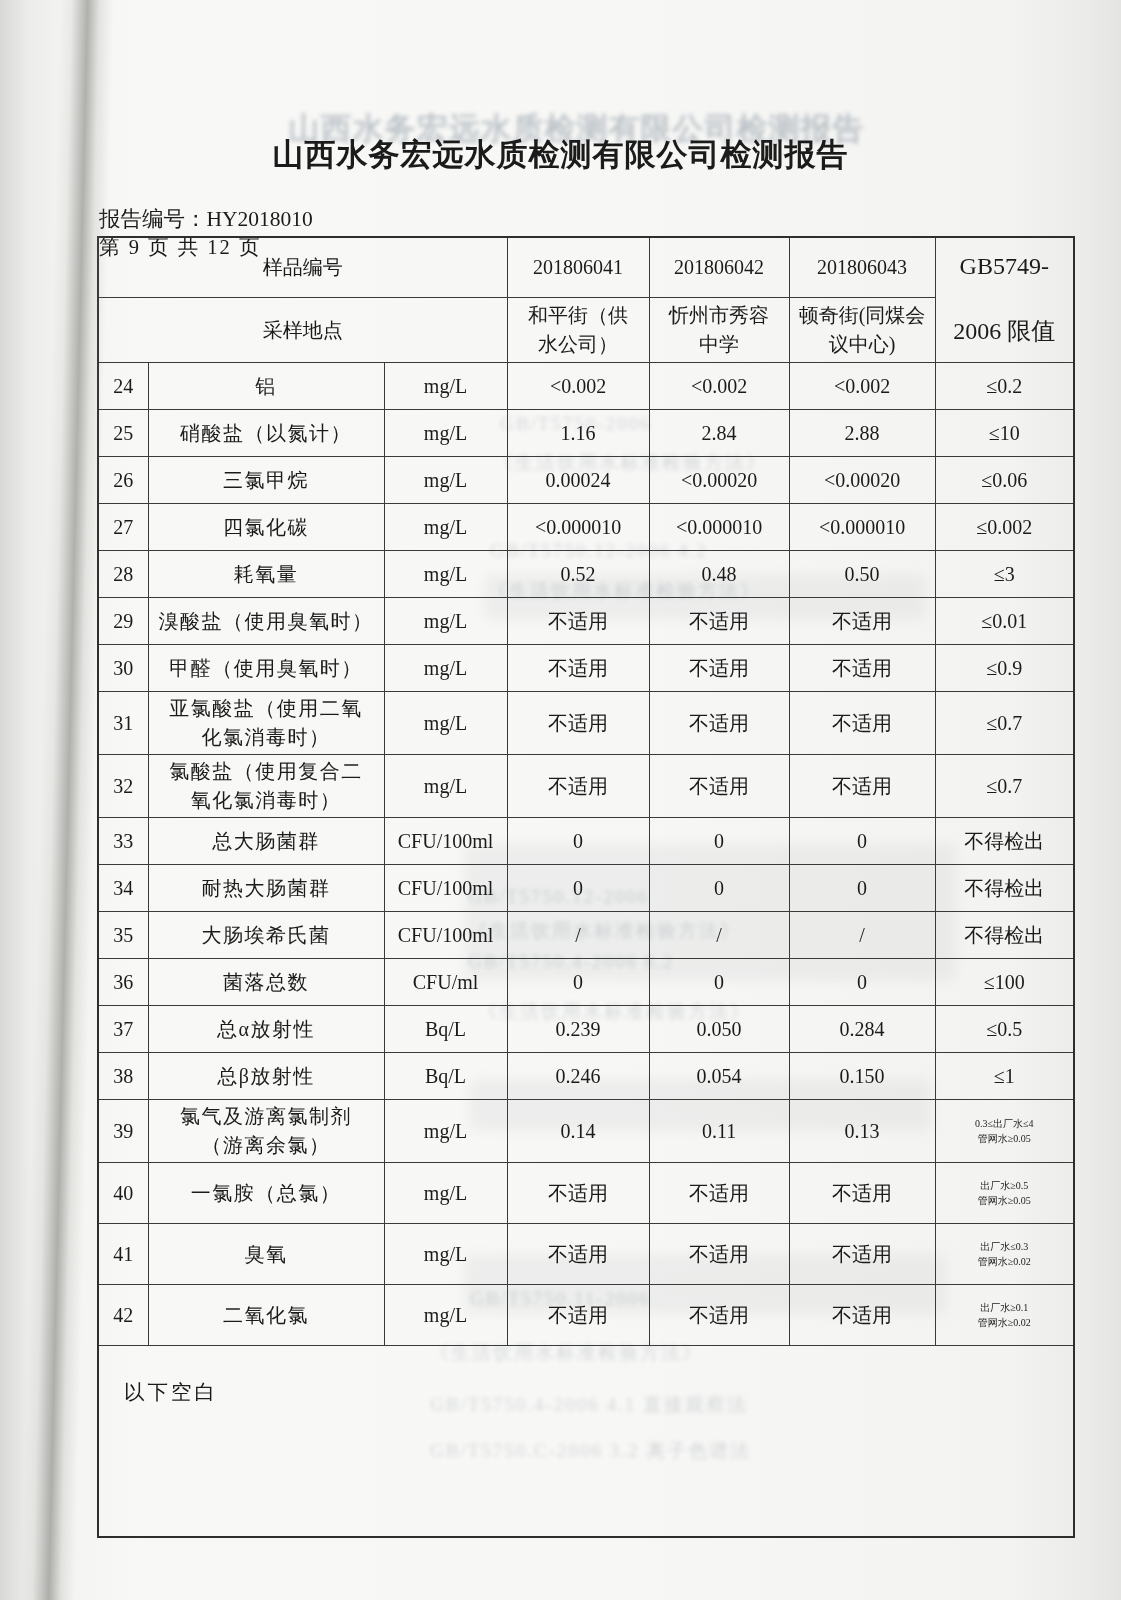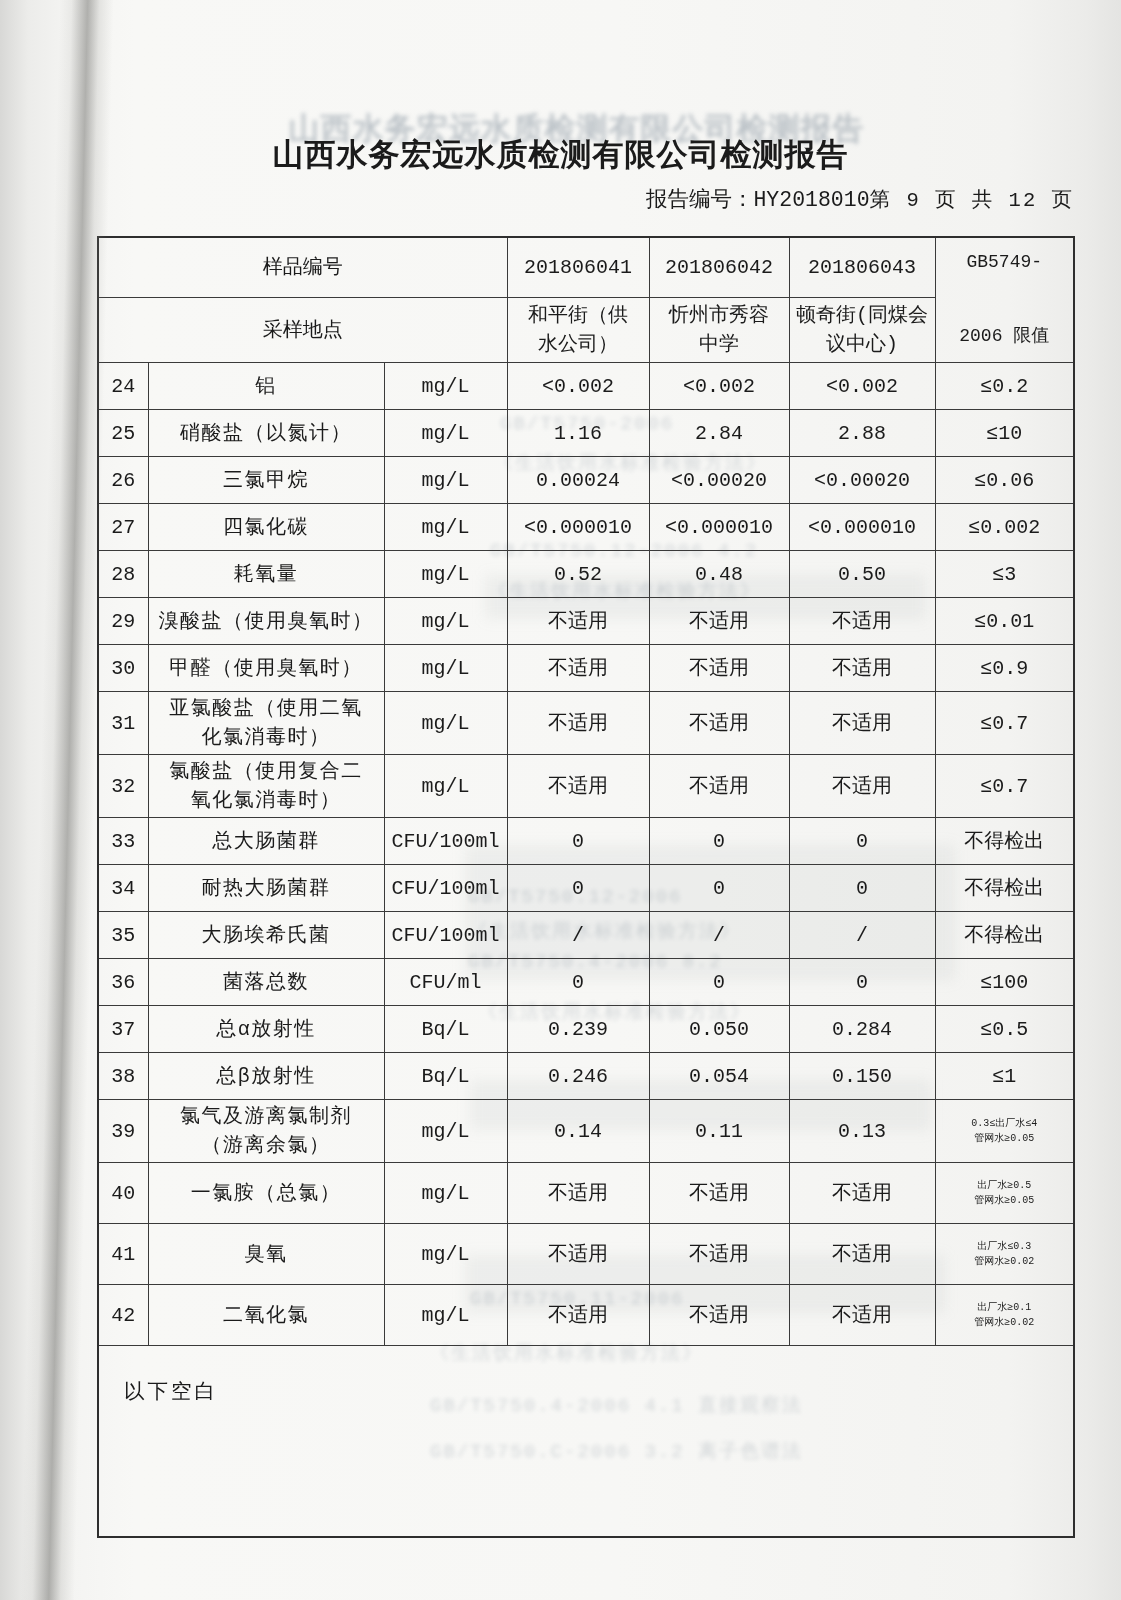--- a/index.html
+++ b/index.html
@@ -1,64 +1,65 @@
 <!DOCTYPE html>
 <html><head>
 <meta charset="utf-8">
 <style>
   html,body{margin:0;padding:0;background:#e7e7e5;}
   .sheet{
     position:relative;
     width:1121px;height:1600px;
     overflow:hidden;
-    font-family:Liberation Mono, monospace;
+    font-family:Liberation Serif, serif;
     color:#1b1b1b;
     background:linear-gradient(90deg,#d8d8d6 0%,#ececea 2.5%,#f4f4f2 6%,#f8f8f6 12%,#f7f7f5 55%,#f3f3f1 90%,#ebebe9 97%,#e4e4e2 100%);
   }
   .fold-shadow{
     position:absolute;left:40px;top:-40px;width:54px;height:1690px;
     background:linear-gradient(90deg,rgba(255,255,255,0) 0%,rgba(130,130,125,0.10) 22%,rgba(92,92,88,0.45) 52%,rgba(150,150,145,0.20) 74%,rgba(255,255,255,0) 100%);
     transform:rotate(1.4deg);
     pointer-events:none;
   }
   .ghost-title{
     position:absolute;top:108px;left:0;width:100%;
     text-align:center;font-size:31px;font-weight:bold;letter-spacing:1px;
     color:#8d99a4;opacity:.55;filter:blur(2.3px);
     transform:translateX(16px);
   }
   .page-title{
     position:absolute;top:134px;left:0;width:100%;
     text-align:center;font-size:31px;font-weight:bold;letter-spacing:1px;
   }
   .meta-row{
-    position:absolute;top:184px;left:99px;width:975px;
+    position:absolute;top:204px;left:99px;width:975px;
     display:flex;justify-content:flex-end;align-items:baseline;
     font-size:21.5px;
+    flex-direction:column;
   }
   .meta-row .page-indicator{font-size:20.5px;letter-spacing:2px;}
   .tbl-wrap{position:absolute;top:236px;left:97px;width:976px;}
   table.results{
     border-collapse:collapse;table-layout:fixed;width:976px;
     border:2.4px solid #2e2e2e;
   }
   table.results th,table.results td{
     border:1.6px solid #3a3a3a;
     text-align:center;vertical-align:middle;
     font-weight:normal;font-size:20px;
     padding:2px 4px;line-height:1.45;
     background:transparent;
   }
   thead tr.hr1 th{height:54px;}
   thead tr.hr2 th{height:58px;}
   th.loc{font-size:19px;line-height:1.5;white-space:pre-line;}
   th.limit-head{padding:0;}
   .limit-head-inner{
     display:flex;flex-direction:column;justify-content:space-between;
-    height:100px;padding:9px 0 11px 0;font-size:18px;
+    height:100px;padding:9px 0 11px 0;font-size:24px;
   }
   tbody tr{height:47px;}
   tbody tr.tall{height:61px;}
   td.col-idx{font-size:20px;}
   td.col-name{text-align:left;padding-left:14px;white-space:pre-line;letter-spacing:1.5px;}
   td.col-unit{font-size:19.5px;}
   td.col-limit{white-space:pre-line;}
   td.col-limit.lim-small{font-size:10px;line-height:1.5;padding:2px 13px;}
   tfoot td.blank-cell{
     height:158px;text-align:left;vertical-align:top;

